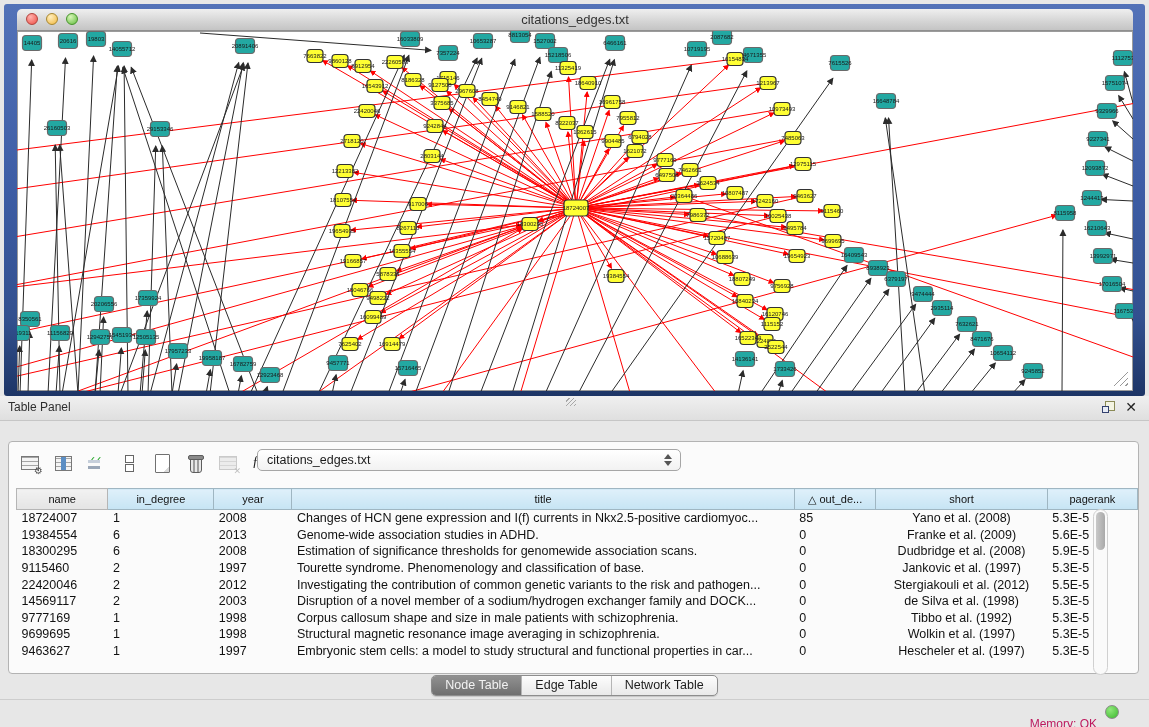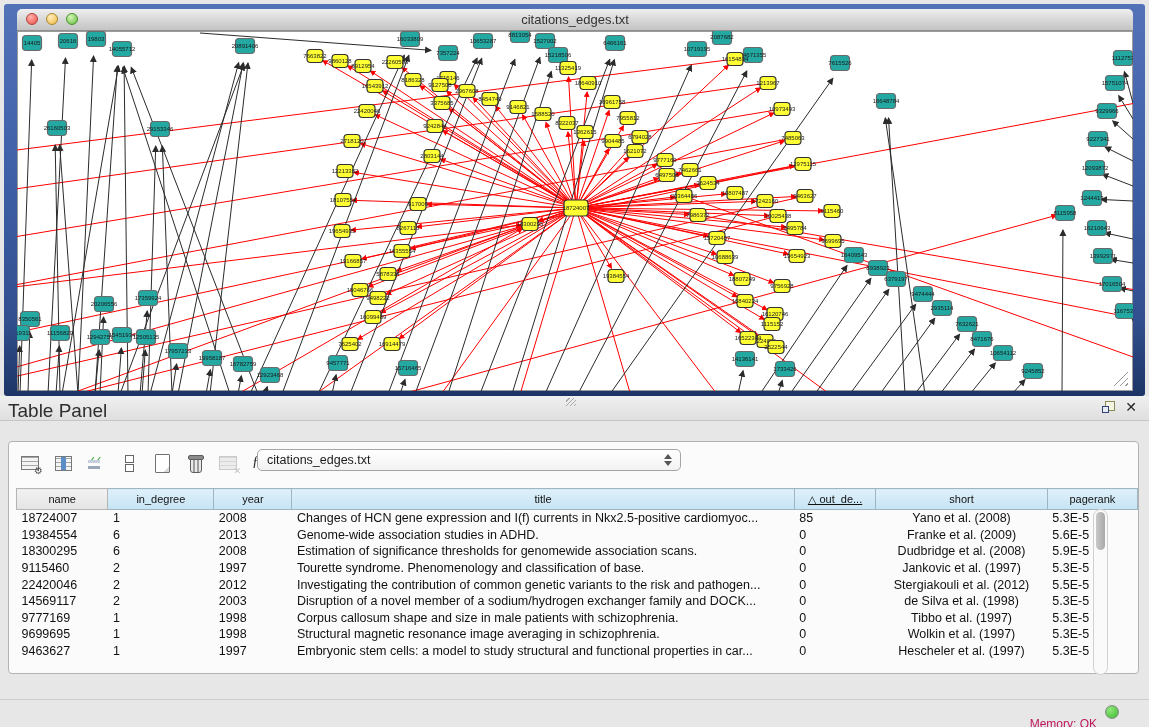--- a/index.html
+++ b/index.html
@@ -24,21 +24,21 @@
   .canvas{position:relative;width:1116px;height:360px;background:#fff;overflow:hidden;
     box-shadow:inset 0 0 0 1px #9b9b9b;}
   .canvas svg{display:block;}
   .resize-grip{position:absolute;right:5px;bottom:5px;width:15px;height:15px;
     background:repeating-linear-gradient(135deg,transparent 0 3px,#9a9a9a 3px 4px);
     clip-path:polygon(100% 0,100% 100%,0 100%);}
 
   
   .panel-head{position:absolute;left:0;top:396px;width:1149px;height:24px;
     background:linear-gradient(180deg,#f0f0f0,#dfdfdf);border-bottom:1px solid #c6c6c6;}
-  .panel-head .ptitle{position:absolute;left:8px;top:4px;font-size:19px;color:#2e2e2e;}
+  .panel-head .ptitle{position:absolute;left:8px;top:4px;font-size:12px;color:#2e2e2e;}
   .drag-grip{position:absolute;left:566px;top:2px;width:10px;height:8px;
     background:repeating-linear-gradient(135deg,transparent 0 2px,#a8a8a8 2px 3px);}
   .float-ic{position:absolute;right:34px;top:5px;width:13px;height:12px;}
   .float-ic .b1{position:absolute;left:3px;top:0;width:8px;height:8px;border:1px solid #8a8a56;background:#f4f4e2;}
   .float-ic .b2{position:absolute;left:0;top:5px;width:5px;height:5px;border:1px solid #33416e;background:#e8ecf6;}
   .close-ic{position:absolute;right:12px;top:3px;font-size:14px;font-weight:bold;color:#222;line-height:16px;}
 
   
   .panel{position:absolute;left:8px;top:441px;width:1131px;height:233px;background:#fbfbfb;
     border:1px solid #b3b3b3;border-radius:4px;box-sizing:border-box;}
@@ -827,21 +827,21 @@
           <i class="dn"></i>
         </span>
     </div>
     <table class="dtable">
       <thead>
           <tr id="thead-row">
             <th class="hdr-plain" style="width: 85px;">name</th>
             <th style="width: 100px;">in_degree</th>
             <th style="width: 72px;">year</th>
             <th style="width: 496px;">title</th>
-            <th style="width: 75px; text-decoration: underline;">△ out_de...</th>
+            <th style="width: 75px;">△ out_de...</th>
             <th style="width: 165px;">short</th>
             <th style="width: 84px;">pagerank</th>
           </tr>
         </thead>
       <tbody id="tbody">
           <tr>
             <td class="c-name">18724007</td>
             <td class="c-left">1</td>
             <td class="c-left">2008</td>
             <td class="c-left">Changes of HCN gene expression and I(f) currents in Nkx2.5-positive cardiomyoc...</td>
@@ -893,21 +893,21 @@
             <td class="c-left">0</td>
             <td class="c-short">de Silva et al. (1998)</td>
             <td class="c-left">5.3E-5</td>
           </tr>
           <tr>
             <td class="c-name">9777169</td>
             <td class="c-left">1</td>
             <td class="c-left">1998</td>
             <td class="c-left">Corpus callosum shape and size in male patients with schizophrenia.</td>
             <td class="c-left">0</td>
-            <td class="c-short">Tibbo et al. (1997)</td>
+            <td class="c-short">Tibbo et al. (1992)</td>
             <td class="c-left">5.3E-5</td>
           </tr>
           <tr>
             <td class="c-name">9699695</td>
             <td class="c-left">1</td>
             <td class="c-left">1998</td>
             <td class="c-left">Structural magnetic resonance image averaging in schizophrenia.</td>
             <td class="c-left">0</td>
             <td class="c-short">Wolkin et al. (1997)</td>
             <td class="c-left">5.3E-5</td>
@@ -921,19 +921,26 @@
             <td class="c-short">Hescheler et al. (1997)</td>
             <td class="c-left">5.3E-5</td>
           </tr>
         </tbody>
     </table>
     <div class="vscroll">
         <div class="thumb"></div>
       </div>
   </div>
 
+  <div class="tabs">
+    <div class="tabgroup" id="tabs">
+        <div class="tab sel">Node Table</div>
+        <div class="tab">Edge Table</div>
+        <div class="tab">Network Table</div>
+      </div>
+  </div>
 
   <div class="statusbar">
     <span class="mem">Memory: OK</span>
     <span class="memdot"></span>
   </div>
 
 </div>
 
 </body></html>

